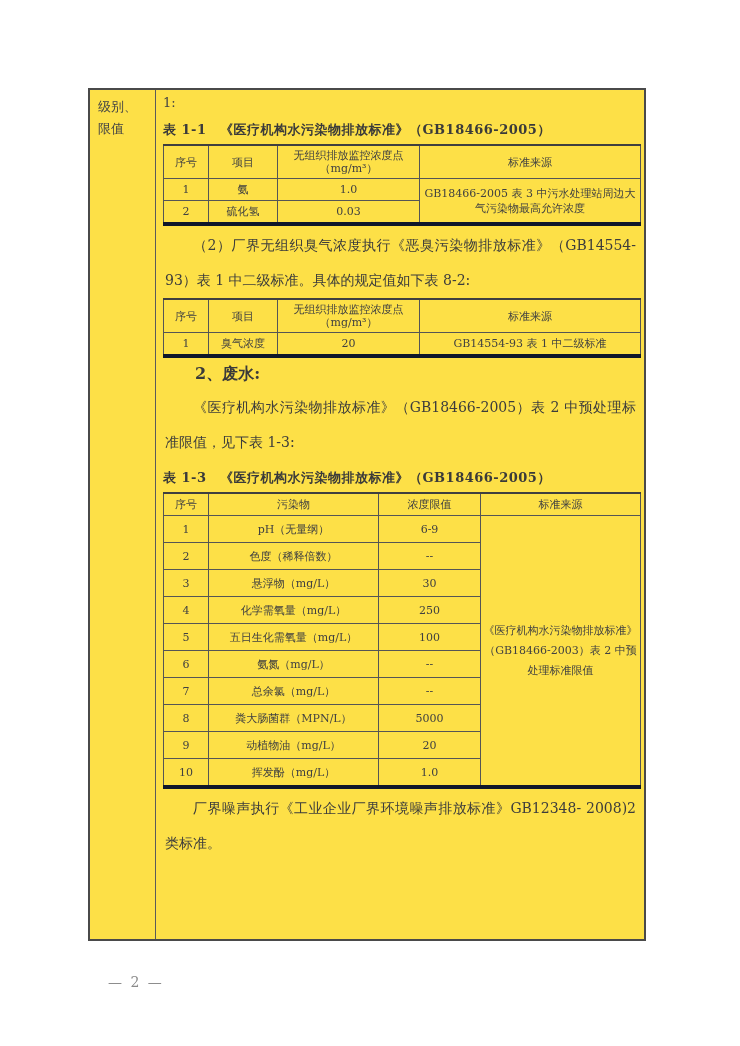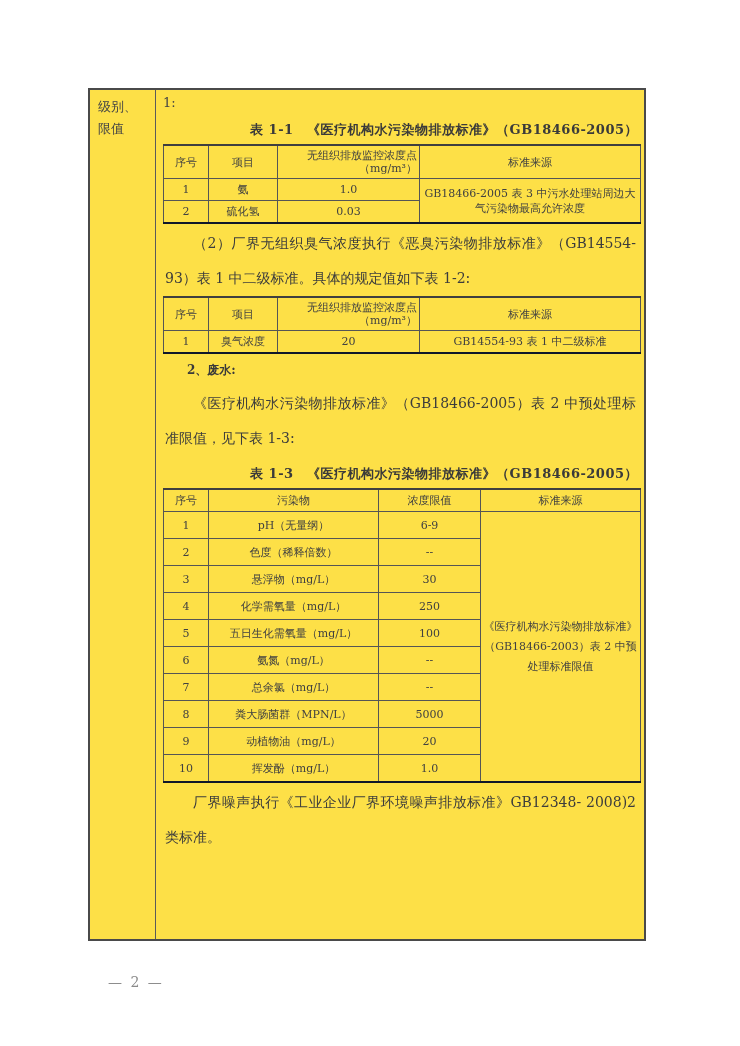--- a/index.html
+++ b/index.html
@@ -30,57 +30,57 @@
     color:#454545;
   }
   .content-col{
     flex:1;
     padding:4px 6px 0 7px;
     box-sizing:border-box;
     overflow:hidden;
   }
   .intro-fragment{font-size:13px;line-height:18px;color:#454545;}
   .tbl-title{
-    text-align:right;
+    text-align:left;
     font-size:13px;
     font-weight:bold;
     color:#3a3a3a;
     margin:9px 0 5px 0;
     letter-spacing:0.5px;
   }
   table{
     border-collapse:collapse;
     table-layout:fixed;
     width:478px;
     margin:0 auto;
     border-top:2px solid #3f3f3f;
-    border-bottom:2px solid #0f172a;
+    border-bottom:4px solid #0f172a;
   }
   th,td{
     border:1px solid #555;
     font-weight:normal;
     font-size:11px;
     text-align:center;
     vertical-align:middle;
     padding:3px 2px;
     line-height:15px;
     color:#414141;
     overflow:hidden;
   }
-  .hdr2{line-height:13px;text-align:right;}
+  .hdr2{line-height:13px;}
   .para{
     font-size:14px;
     line-height:35px;
     text-indent:2em;
     text-align:justify;
     color:#3c3c3c;
     margin:2px 2px 0 2px;
   }
   .heading{
-    font-size:12px;
+    font-size:16px;
     line-height:28px;
     text-indent:2em;
     font-weight:bold;
     color:#3a3a3a;
     margin-top:2px;
   }
   .t3 td{height:20px;}
   .page-number{
     position:absolute;
     left:108px;top:974px;
@@ -128,21 +128,21 @@
         <td rowspan="2">GB18466-2005 表 3 中污水处理站周边大气污染物最高允许浓度</td>
       </tr>
       <tr>
         <td>2</td>
         <td>硫化氢</td>
         <td>0.03</td>
       </tr>
     </tbody>
       </table>
 
-    <div class="para">（2）厂界无组织臭气浓度执行《恶臭污染物排放标准》（GB14554-93）表 1 中二级标准。具体的规定值如下表 1-2:</div>
+    <div class="para">（2）厂界无组织臭气浓度执行《恶臭污染物排放标准》（GB14554-93）表 1 中二级标准。具体的规定值如下表 8-2:</div>
 
     <table>
       <colgroup>
           <col style="width:45px">
           <col style="width:69px">
           <col style="width:142px">
           <col>
         </colgroup>
       <tbody>
           <tr>

